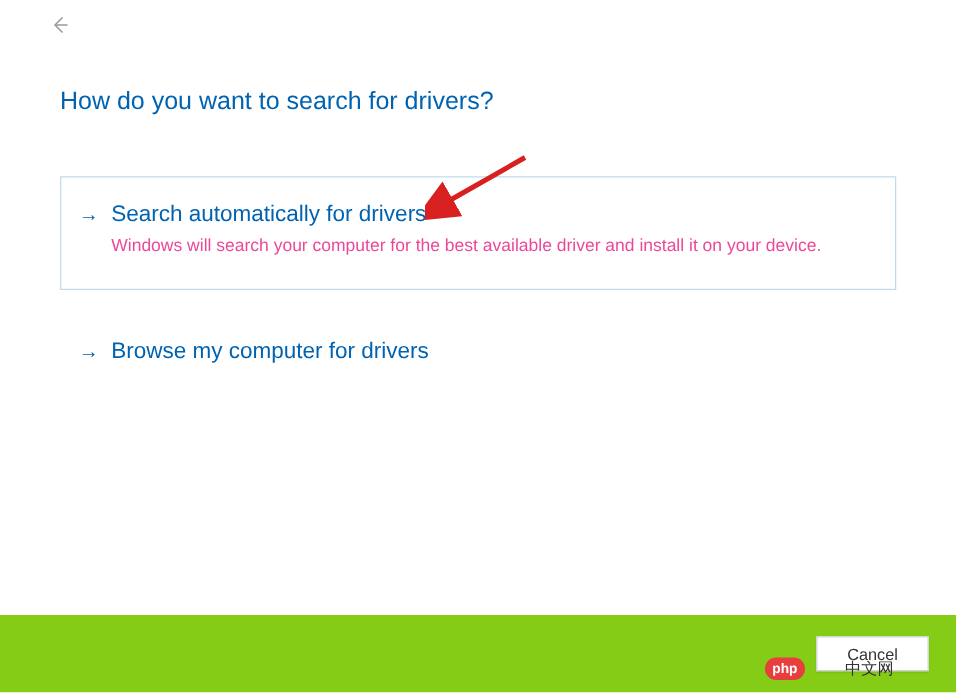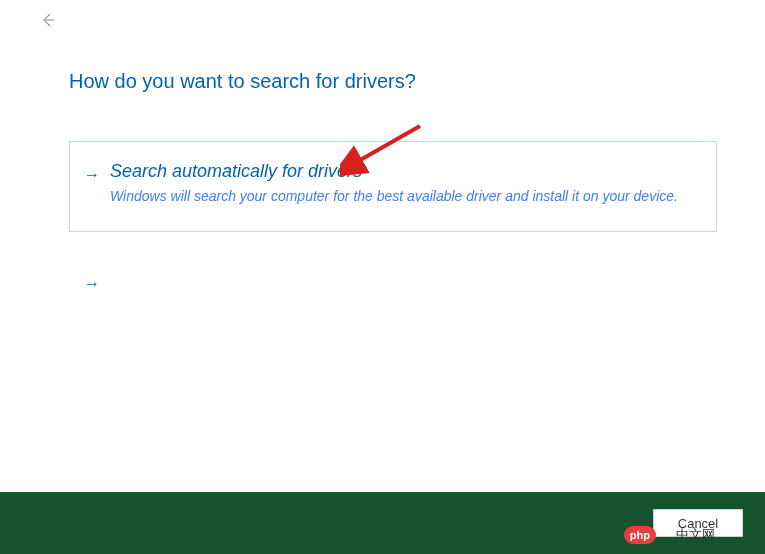--- a/index.html
+++ b/index.html
@@ -17,21 +17,21 @@
       left: 38px;
       width: 20px;
       height: 20px;
       display: flex;
       align-items: center;
       justify-content: center;
       cursor: pointer;
       color: #888;
     }
     .content {
-      padding: 70px 48px 0 69px;
+      padding: 70px 48px 0 48px;
     }
     .heading {
       font-size: 20px;
       font-weight: 400;
       color: #0063b1;
       margin-bottom: 48px;
     }
     .option-box {
       border: 1px solid transparent;
       padding: 18px 16px 24px 14px;
@@ -49,45 +49,44 @@
     }
     .option-arrow {
       color: #0063b1;
       font-size: 16px;
       margin-right: 10px;
       margin-top: 4px;
       flex-shrink: 0;
     }
     .option-text {
       flex: 1;
-      font-style: italic;
     }
     .option-title {
       font-size: 18px;
       color: #0063b1;
       font-weight: 400;
       line-height: 1.3;
     }
     .option-desc {
       font-size: 14px;
-      color: #3b82f6;
+      color: #ec4899;
       font-weight: 400;
       margin-top: 4px;
       line-height: 1.4;
     }
     .option-box:not(.selected) .option-title {
       font-size: 18px;
     }
     .footer {
       position: absolute;
       bottom: 0;
       left: 0;
       right: 0;
       height: 62px;
-      background: #14532d;
+      background: #84cc16;
       display: flex;
       align-items: center;
       justify-content: flex-end;
       padding-right: 22px;
     }
     .cancel-button {
       width: 90px;
       height: 28px;
       background: #ffffff;
       border: 1px solid #d0d0d0;
@@ -102,21 +101,21 @@
       top: 118px;
       left: 340px;
       pointer-events: none;
     }
     .watermark {
       position: absolute;
       bottom: 10px;
       right: 50px;
       display: flex;
       align-items: center;
-      gap: 4px;
+      gap: 16px;
       pointer-events: none;
       justify-content: space-between;
     }
     .watermark-badge {
       background: #e83e3e;
       color: #fff;
       font-size: 11px;
       font-weight: bold;
       padding: 3px 6px;
       border-radius: 10px;
@@ -147,20 +146,21 @@
         <div class="option-title">Search automatically for drivers</div>
         <div class="option-desc">Windows will search your computer for the best available driver and install it on your device.</div>
       </div>
     </div>
   </div>
 
   <div class="option-box">
     <div class="option-row">
       <span class="option-arrow">→</span>
       <div class="option-text">
+        <div class="option-title">Browse my computer for drivers</div>
       </div>
     </div>
   </div>
 </div>
 
 <svg class="annotation-arrow" width="90" height="60" viewBox="0 0 90 60">
   <defs>
     <marker id="arrowhead" markerWidth="10" markerHeight="8" refX="2" refY="4" orient="auto">
       <polygon points="0 0, 9 4, 0 8" fill="#d92020"></polygon>
     </marker>

